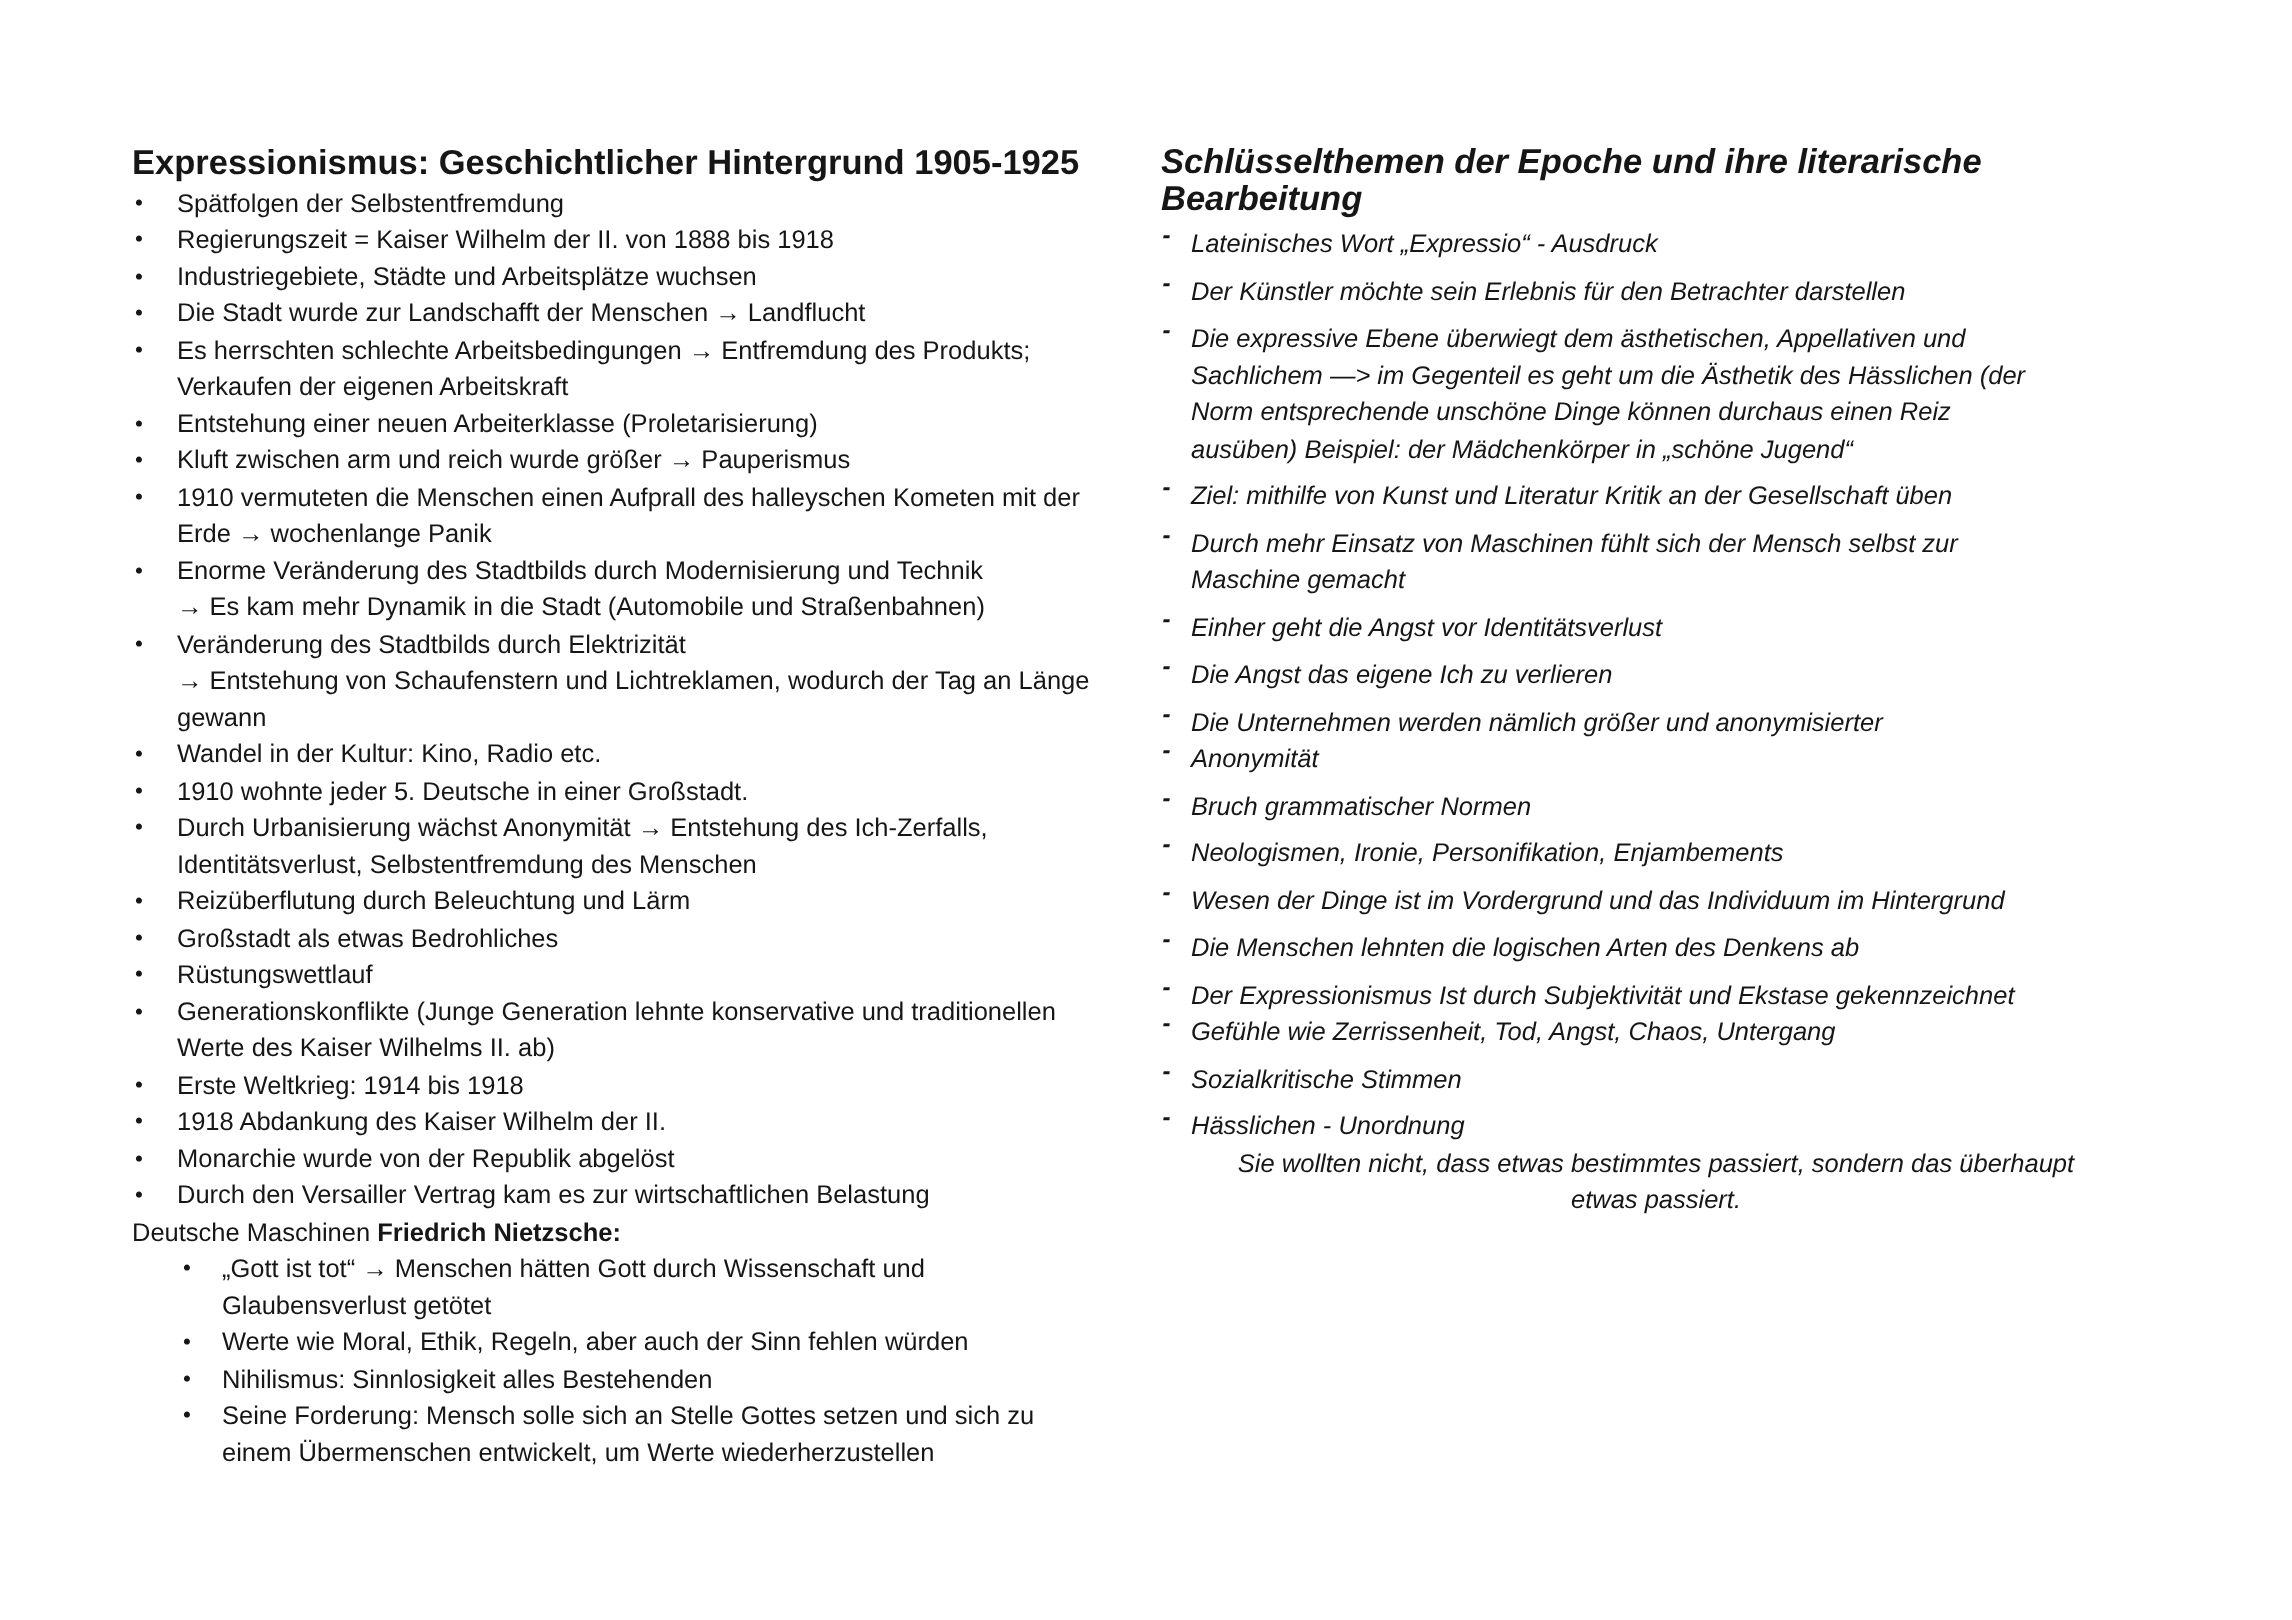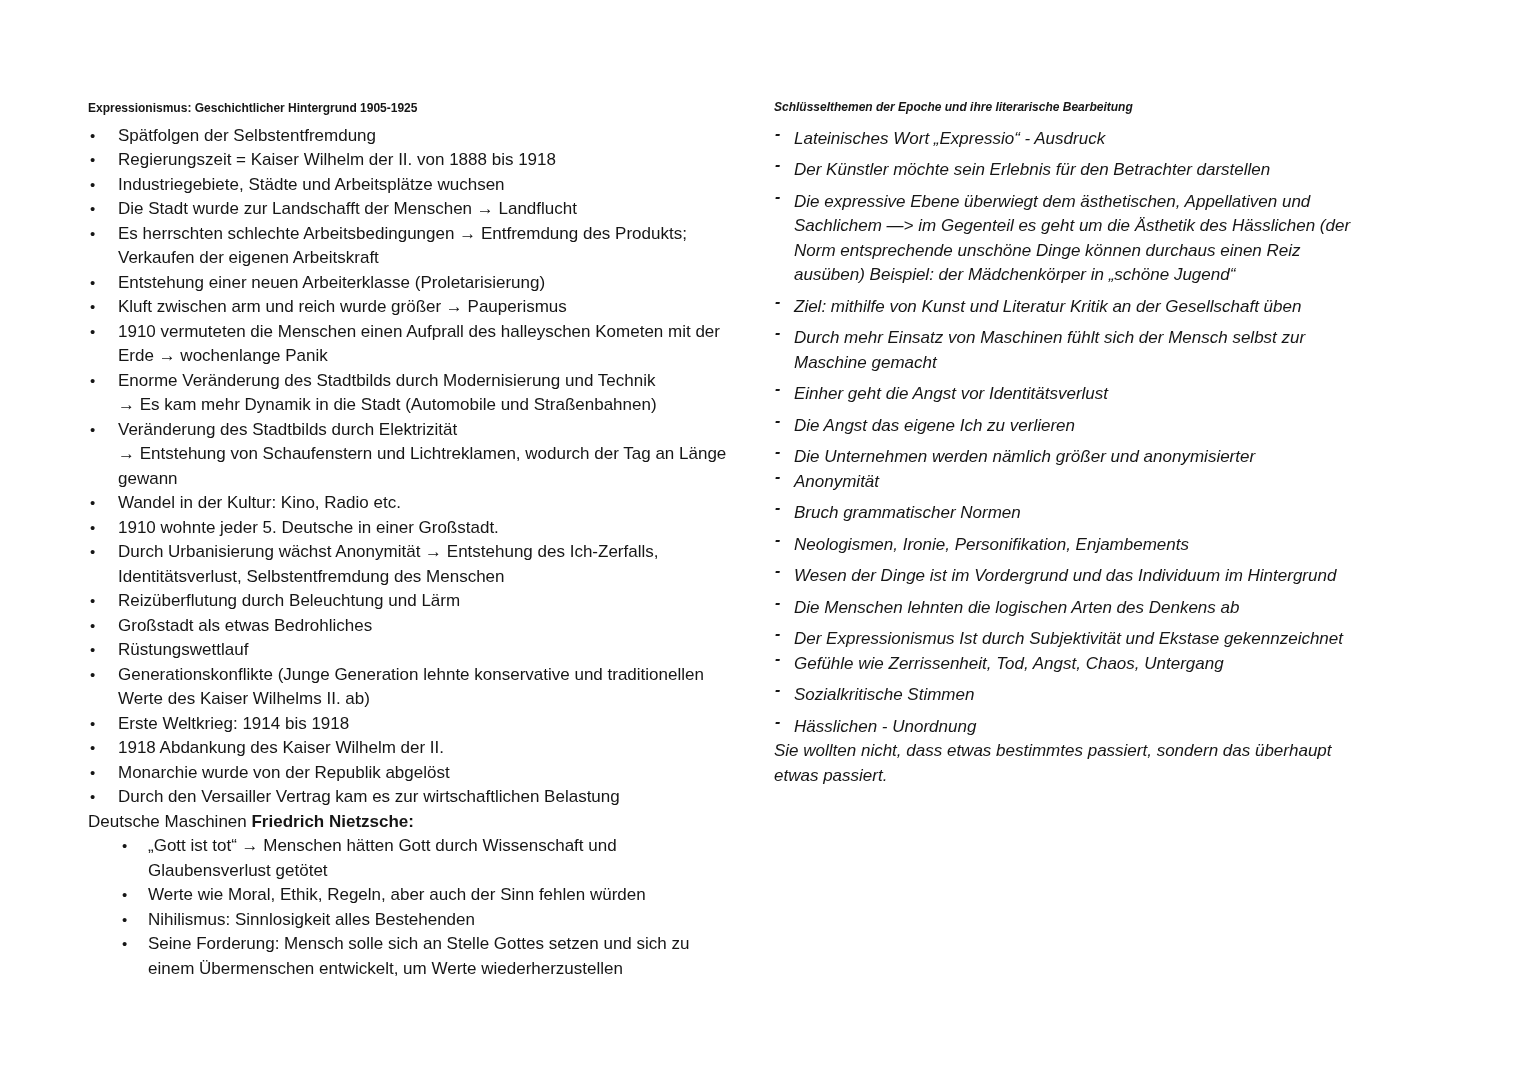--- a/index.html
+++ b/index.html
@@ -22,21 +22,21 @@
   }
   .col {
     position: absolute;
     font-size: 17px;
     line-height: 24.5px;
   }
   .col-left  { left: 88px;  top: 96px; width: 700px; }
   .col-right { left: 774px; top: 95px; width: 660px; font-style: italic; }
 
   h1, h2, .bold-line {
-    font-size: 12px;
+    font-size: 23px;
     line-height: 24.5px;
     font-weight: 700;
     margin: 0;
   }
   .col-left h1 { margin-bottom: 3px; }
 
   ul { list-style: none; margin: 0; padding: 0; }
 
   
   .lb { position: relative; padding-left: 30px; }
@@ -58,21 +58,21 @@
     font-weight: 700; font-size: 16px;
   }
 
   .txt { display: block; white-space: pre-line; }
 
   .sec-heading { margin: 0 0 7px 0; }
   .sec-heading.spaced { margin-top: 24px; }
   .sec-heading.ind { padding-left: 5px; }
 
   .philosoph-line { margin: 0; }
-  .ziele-block p { margin: 0; white-space: pre-line; }
+  .ziele-block p { margin: 0; white-space: pre-line; text-align: center; }
 </style>
 </head>
 <body>
 
 <div class="page">
 
   <div class="col col-left">
     <h1>Expressionismus: Geschichtlicher Hintergrund 1905-1925</h1>
 
     <ul>

